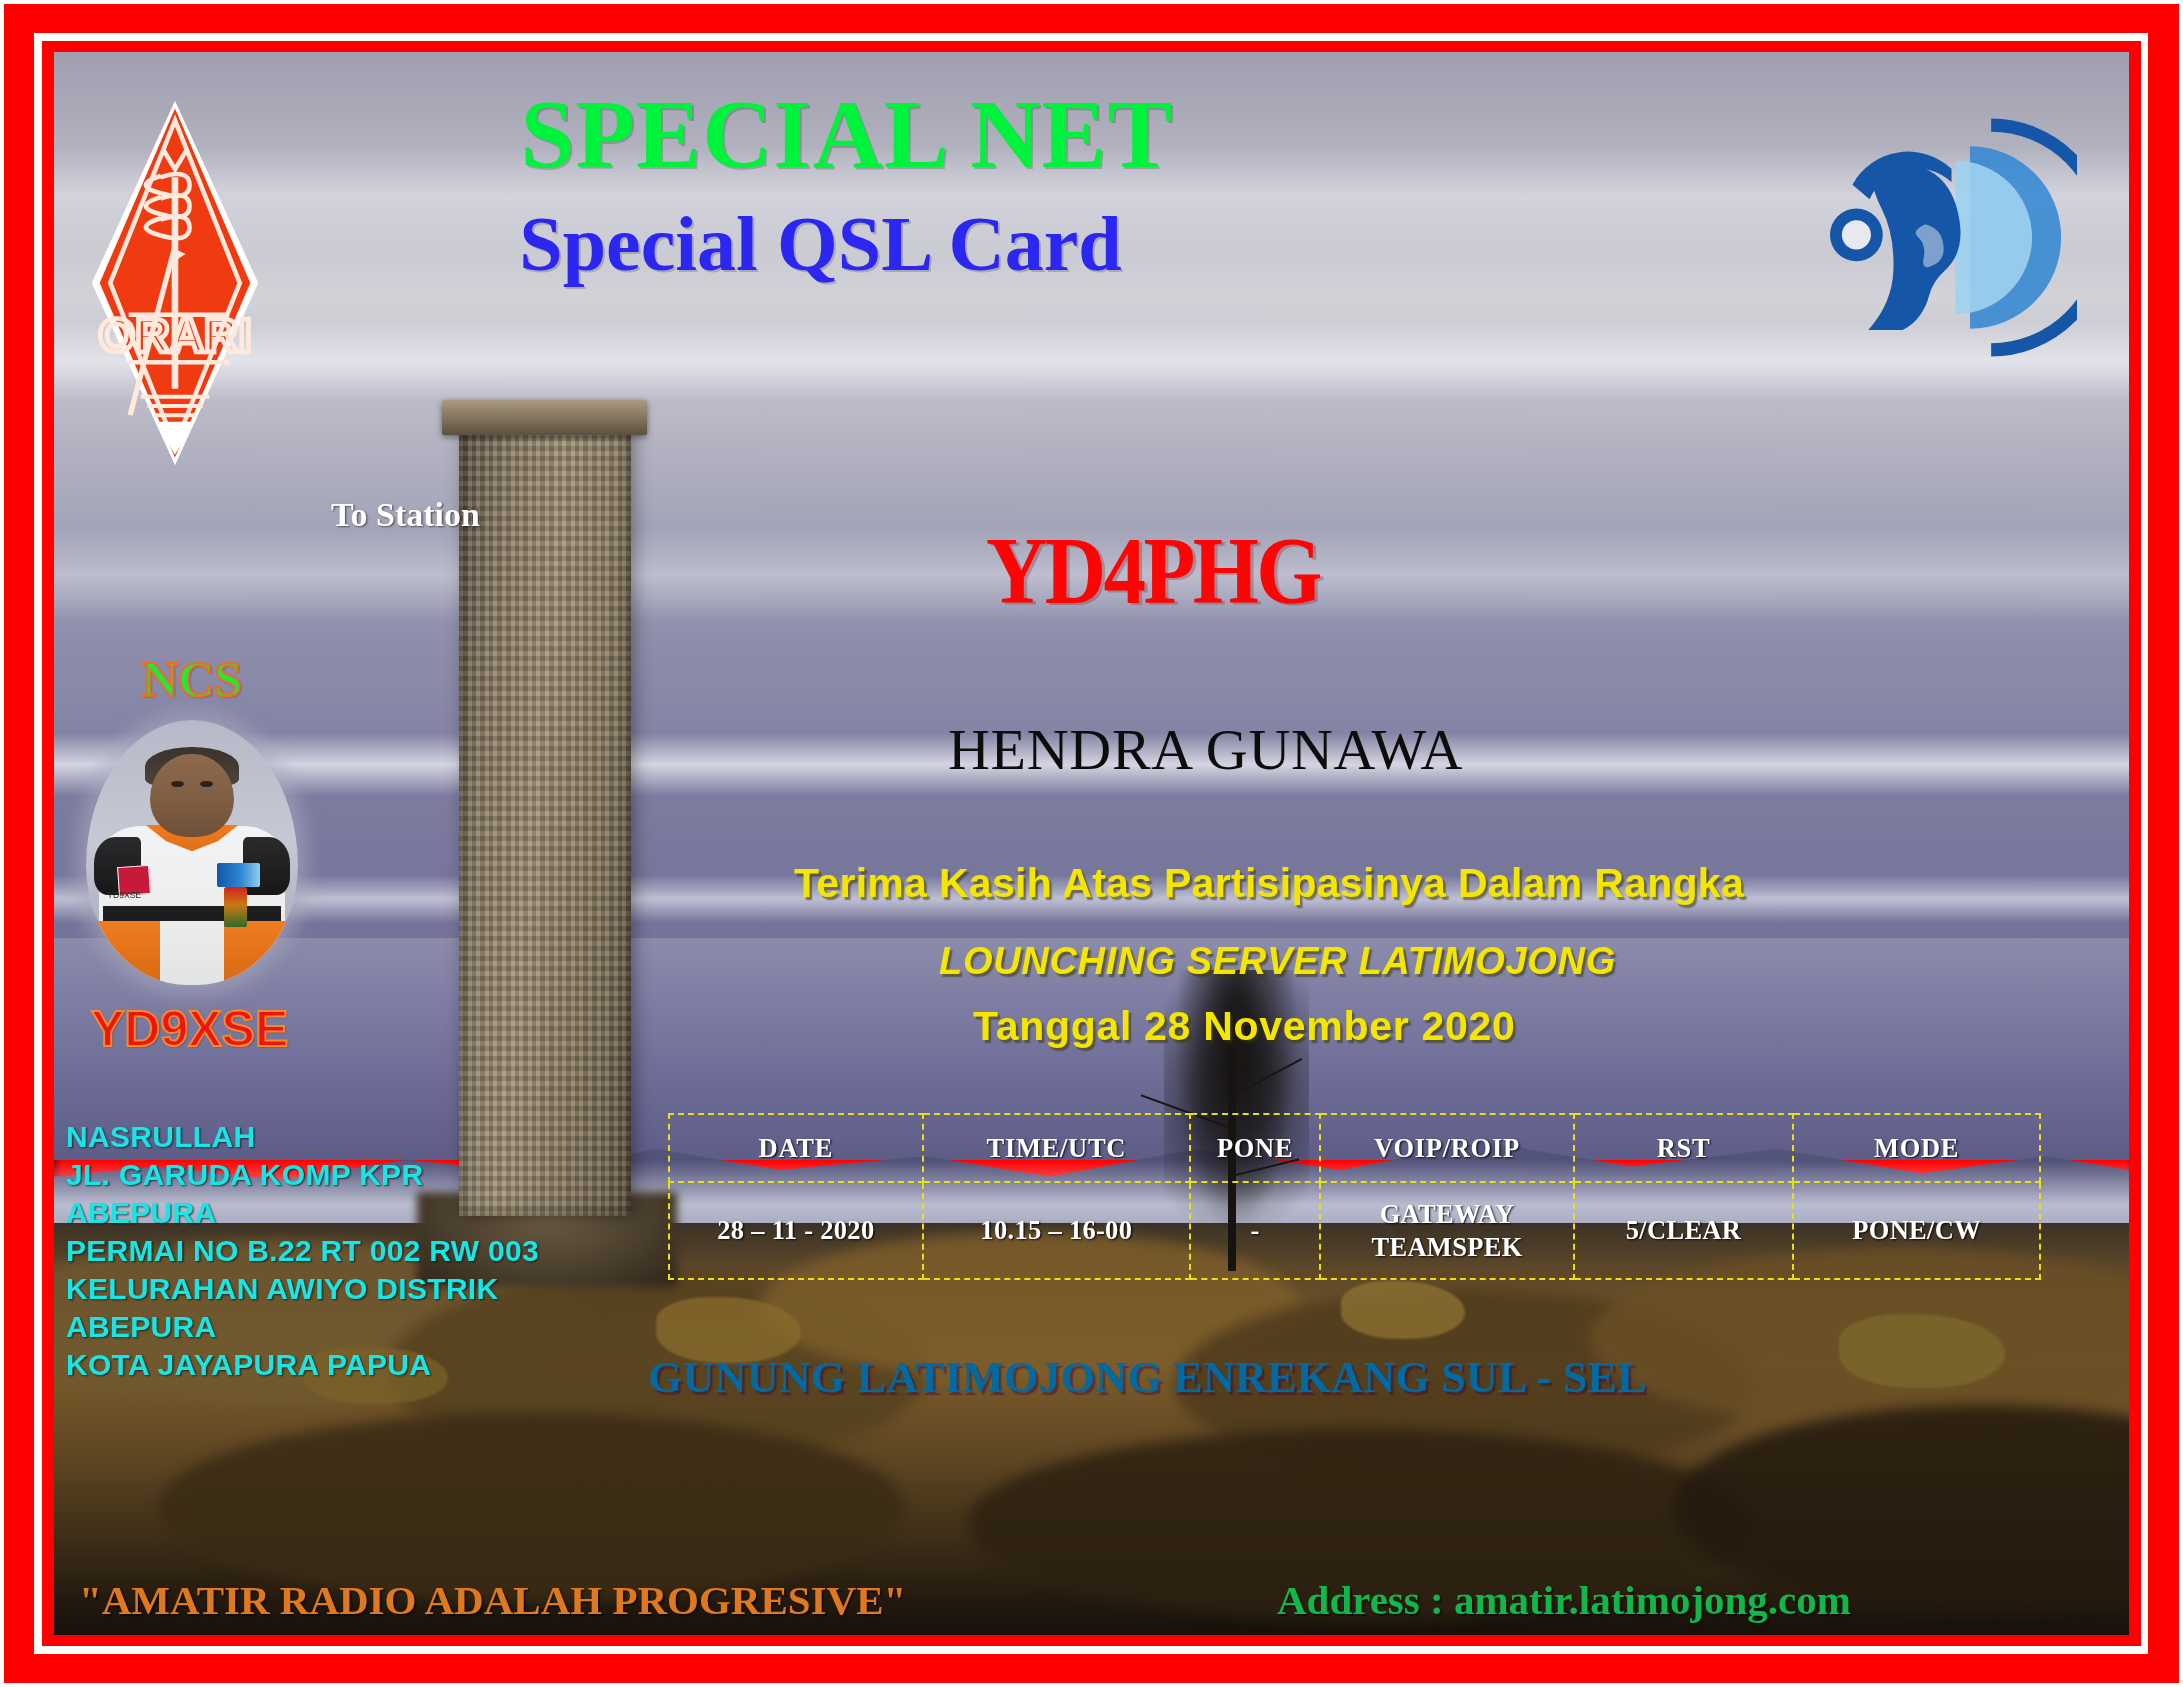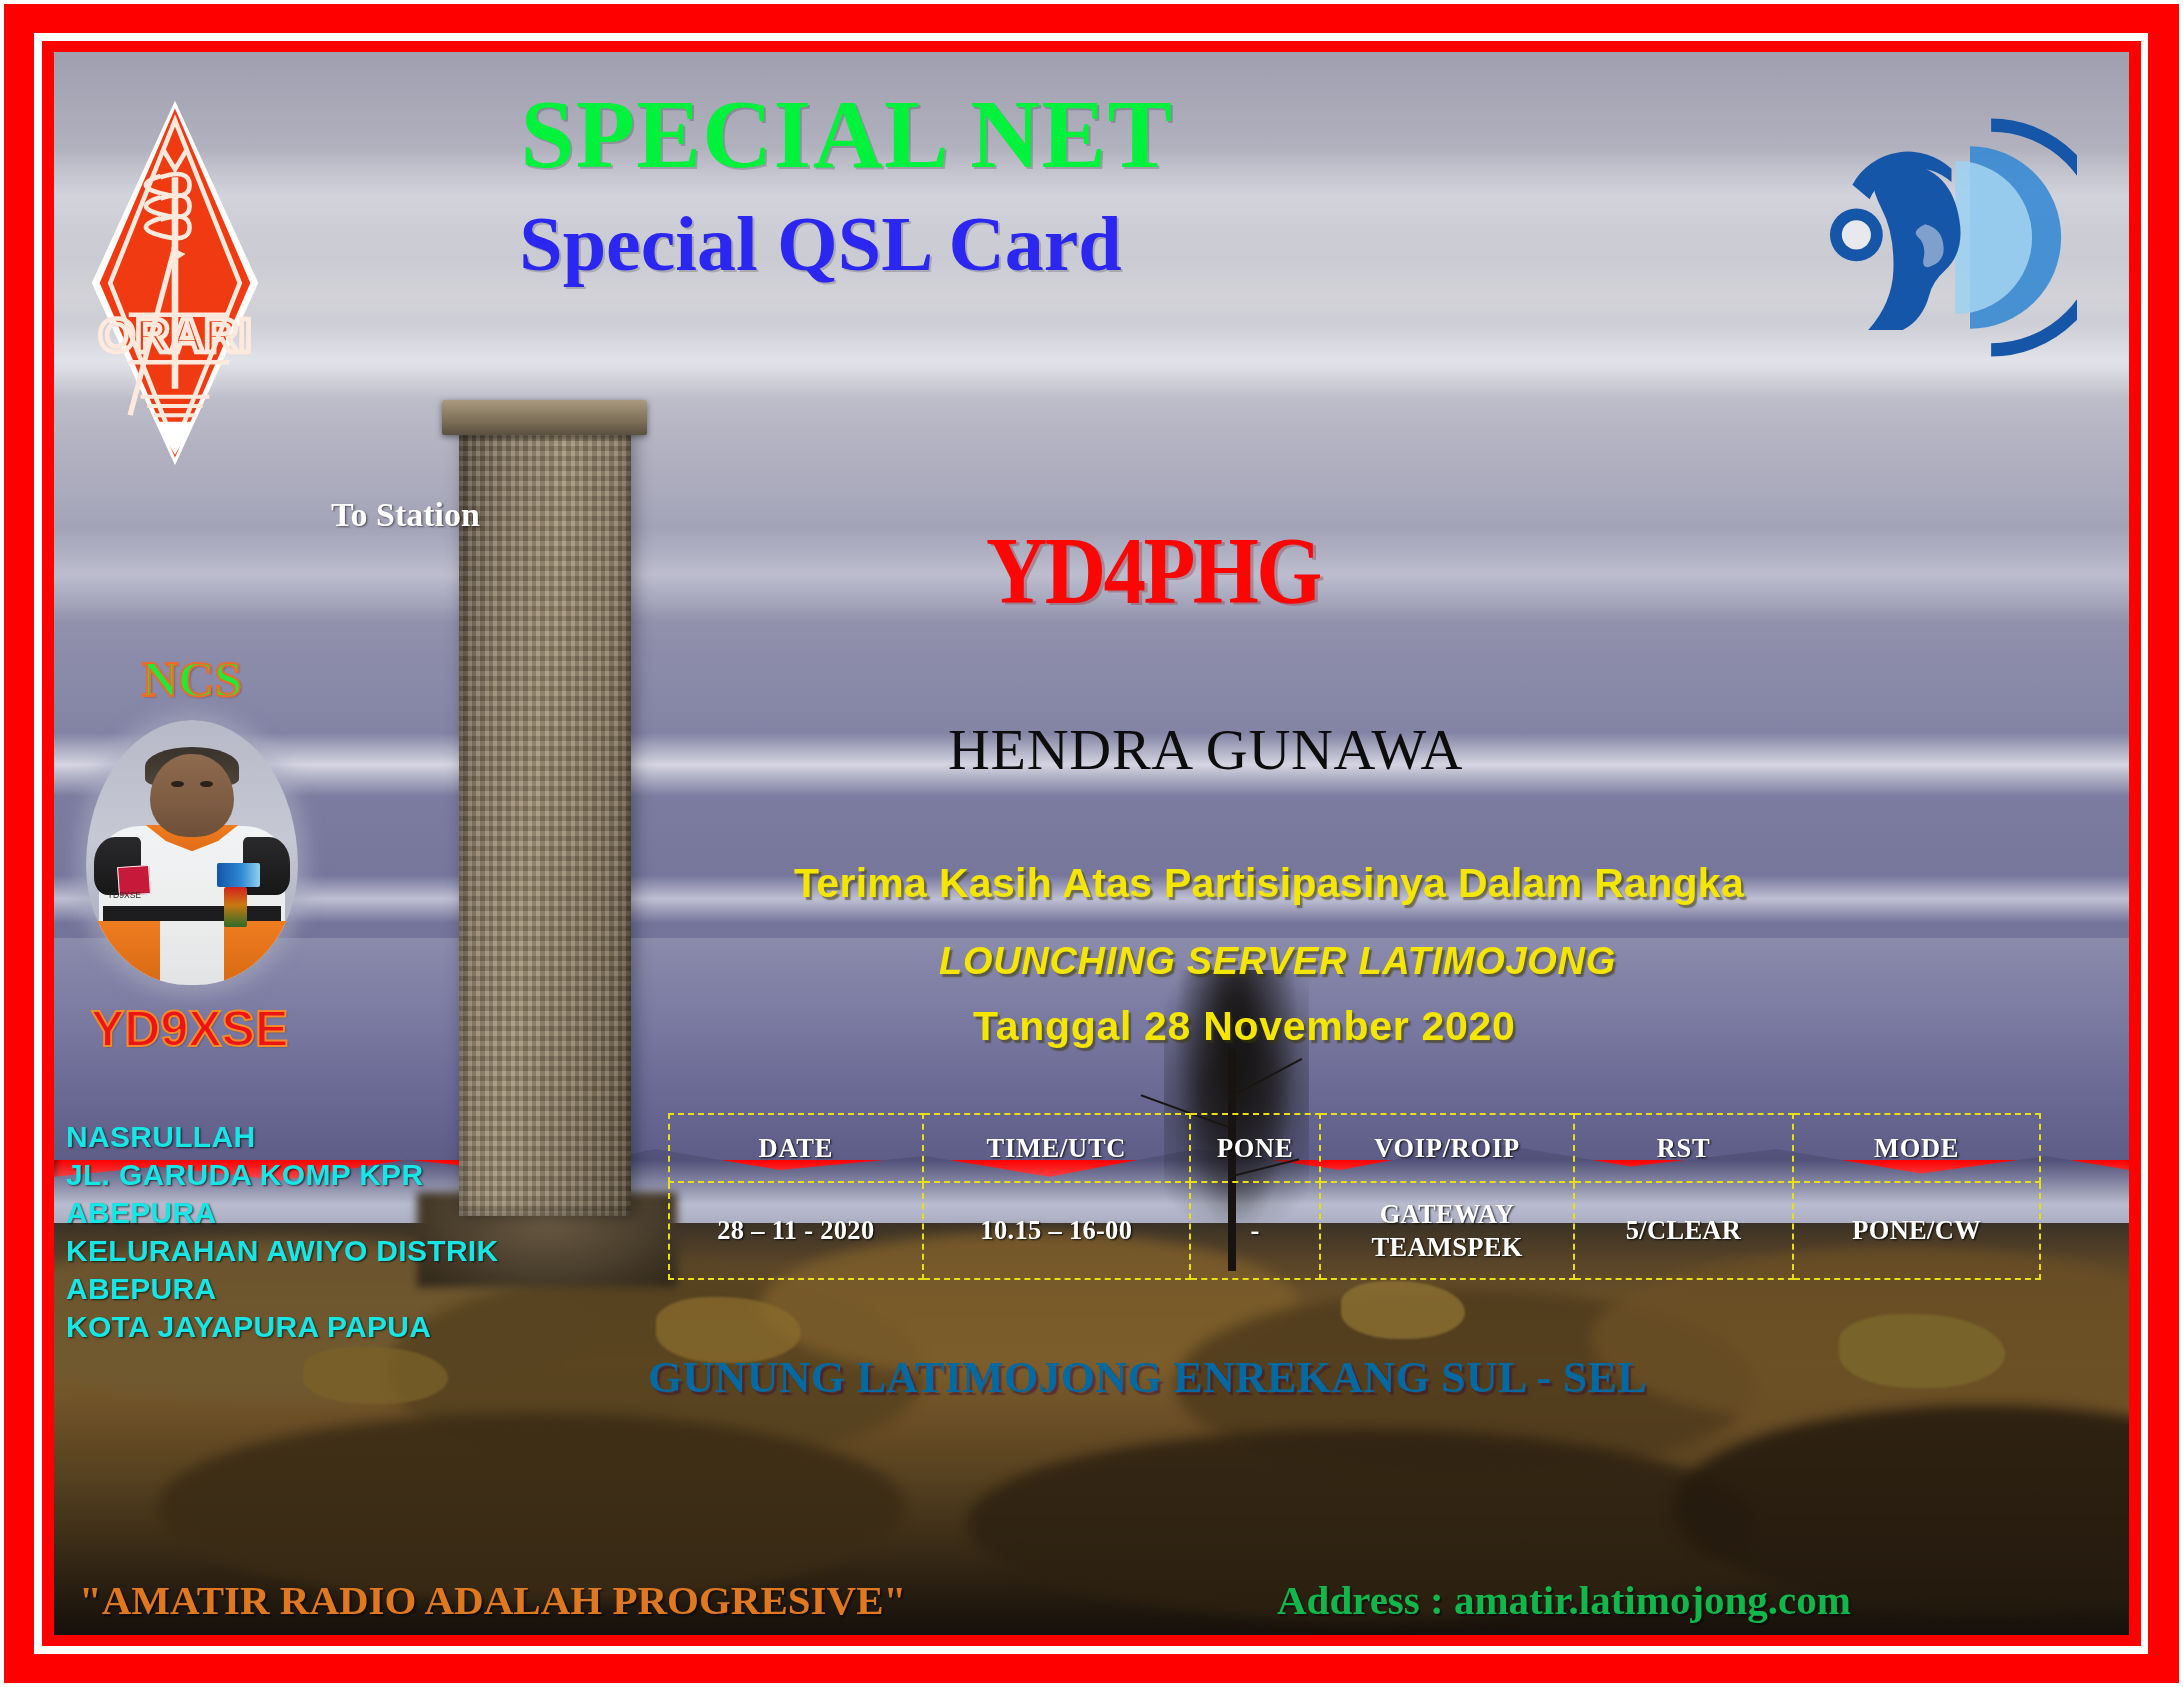--- a/index.html
+++ b/index.html
@@ -382,20 +382,21 @@
     <div class="op-eye" style="left:54%;top:23%;"></div>
     <div class="op-tag">YD9XSE</div>
   </div>
 
   <div class="txt" id="op-callsign">YD9XSE</div>
 
   <div id="address-block">
     <div>NASRULLAH</div>
     <div>JL. GARUDA KOMP KPR</div>
     <div>ABEPURA</div>
+    <div>PERMAI NO B.22 RT 002 RW 003</div>
     <div>KELURAHAN AWIYO DISTRIK</div>
     <div>ABEPURA</div>
     <div>KOTA JAYAPURA PAPUA</div>
   </div>
 
   <table id="qso-table">
     <thead>
       <tr>
         <th class="c-date">DATE</th>
         <th class="c-time">TIME/UTC</th>

